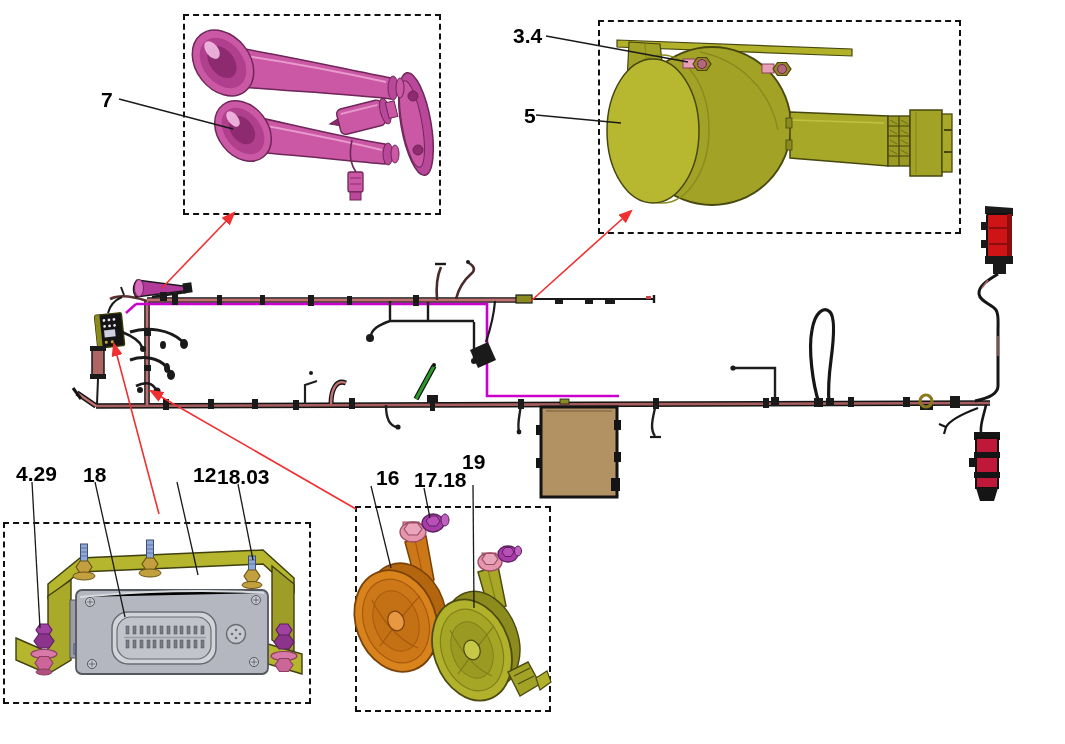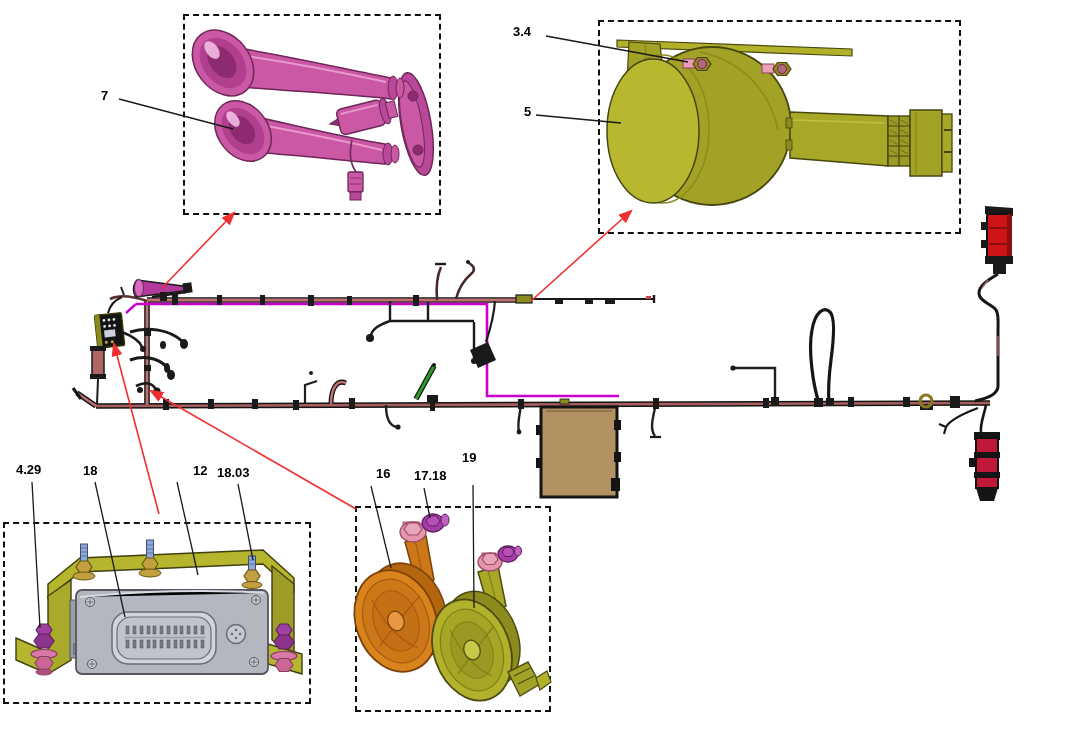--- a/index.html
+++ b/index.html
@@ -1,20 +1,20 @@
 <!DOCTYPE html>
 <html><head>
 <meta charset="utf-8">
 <style>
   html,body{margin:0;padding:0;background:#ffffff;}
   .canvas{position:relative;width:1065px;height:744px;background:#ffffff;overflow:hidden;
           font-family:"Liberation Sans",sans-serif;}
   .dbox{position:absolute;border:2.6px dashed #101010;background:transparent;z-index:1;}
   .gfx{position:absolute;left:0;top:0;z-index:2;}
-  .lbl{position:absolute;z-index:3;font-weight:700;font-size:13px;color:#000;}
+  .lbl{position:absolute;z-index:3;font-weight:700;font-size:21px;color:#000;}
 </style>
 </head>
 <body>
 
 <div class="canvas">
 
   <div class="dbox" style="left:183px;top:14px;width:254px;height:197px;"></div>
   <div class="dbox" style="left:598px;top:20px;width:359px;height:210px;"></div>
   <div class="dbox" style="left:3px;top:522px;width:304px;height:178px;"></div>
   <div class="dbox" style="left:355px;top:506px;width:192px;height:202px;"></div>

